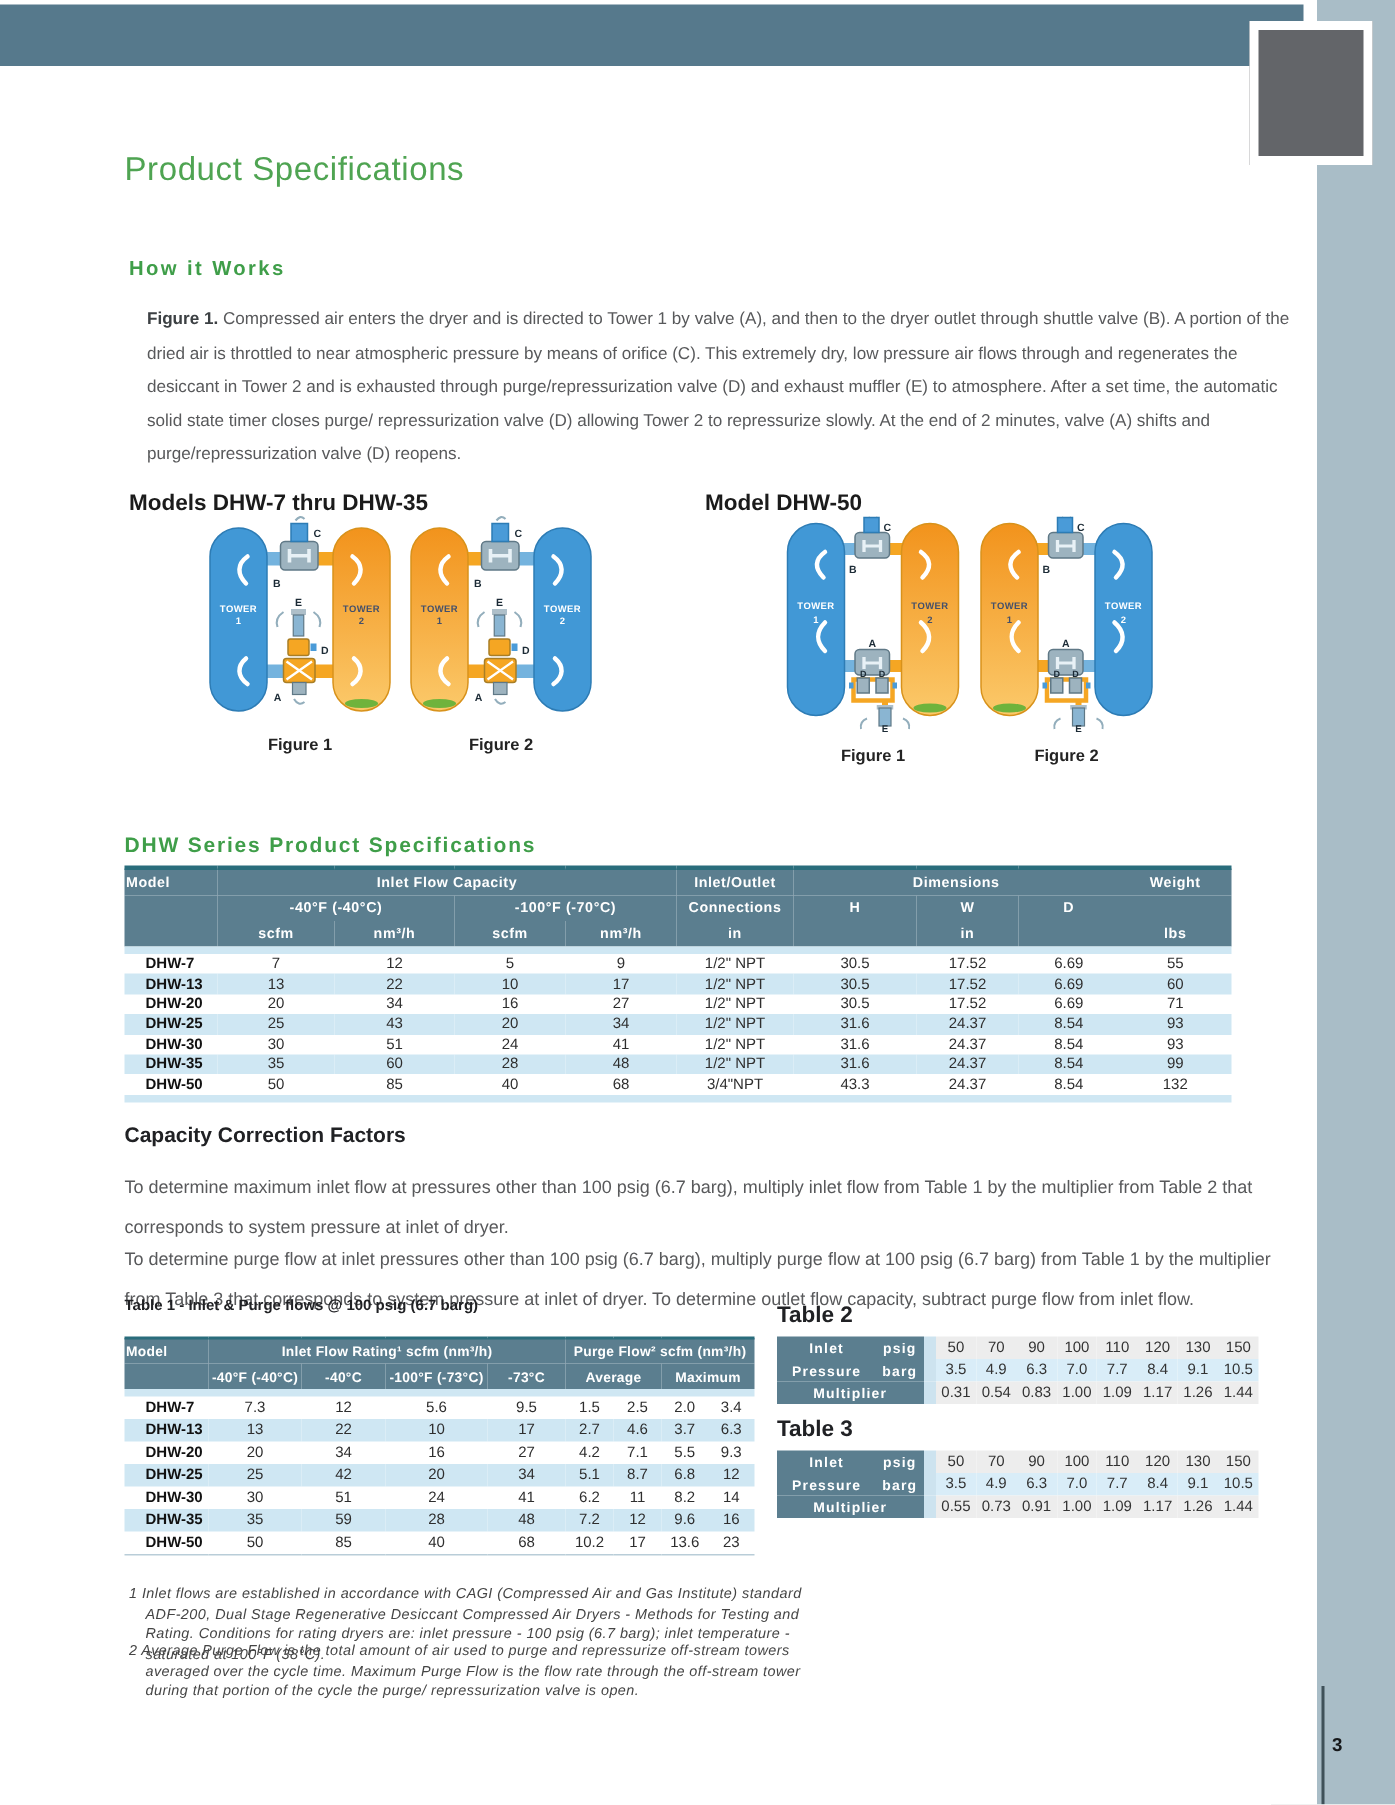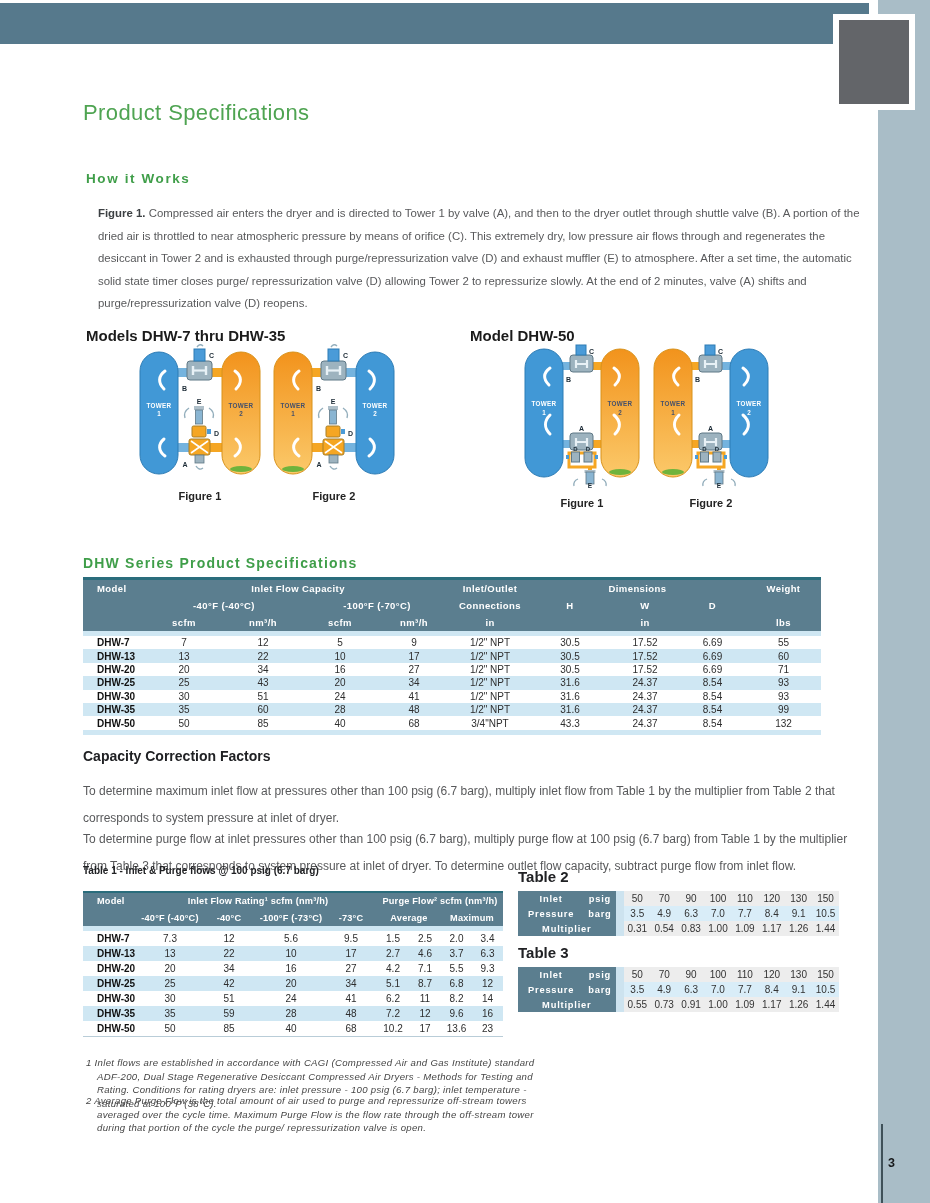--- a/index.html
+++ b/index.html
@@ -30,21 +30,21 @@
   .figure{display:flex;flex-direction:column;align-items:center;}
   .fig-caption{margin-top:4px;font-size:11px;font-weight:bold;color:#232323;}
   
   .spec-head{position:absolute;left:83px;top:555px;font-size:14px;font-weight:bold;
              color:var(--green-heading);letter-spacing:1.2px;}
   table{border-collapse:collapse;}
   .spec-table{position:absolute;left:83px;top:577px;width:738px;
               border-top:3px solid var(--teal-border);}
   .spec-table th{background:var(--table-header);color:#fff;font-size:9.5px;font-weight:bold;
                  letter-spacing:.4px;height:17px;padding:0;text-align:center;white-space:nowrap;}
-  .spec-table th.model-h, .table1 th.model-h{text-align:left;padding-left:14px;}
+  .spec-table th.model-h, .table1 th.model-h{text-align:left;padding-left:1px;}
   .spec-table td, .table1 td{font-size:10px;color:#2e2e2e;text-align:center;height:13.4px;padding:0;}
   .spec-table td.model, .table1 td.model{font-weight:bold;text-align:left;padding-left:14px;color:#111;}
   tr.alt{background:var(--row-alt);}
   tr.spacer td{height:5px;background:var(--row-alt);padding:0;}
   
   .cap-head{position:absolute;left:83px;top:748px;font-size:14px;font-weight:bold;color:#202124;}
   .cap-para{position:absolute;left:83px;width:782px;font-size:12px;line-height:27px;color:var(--body-text);}
   .cp1{top:766px;} .cp2{top:814px;}
   
   .t1-head{position:absolute;left:83px;top:865px;font-size:10px;font-weight:bold;color:#202124;}

